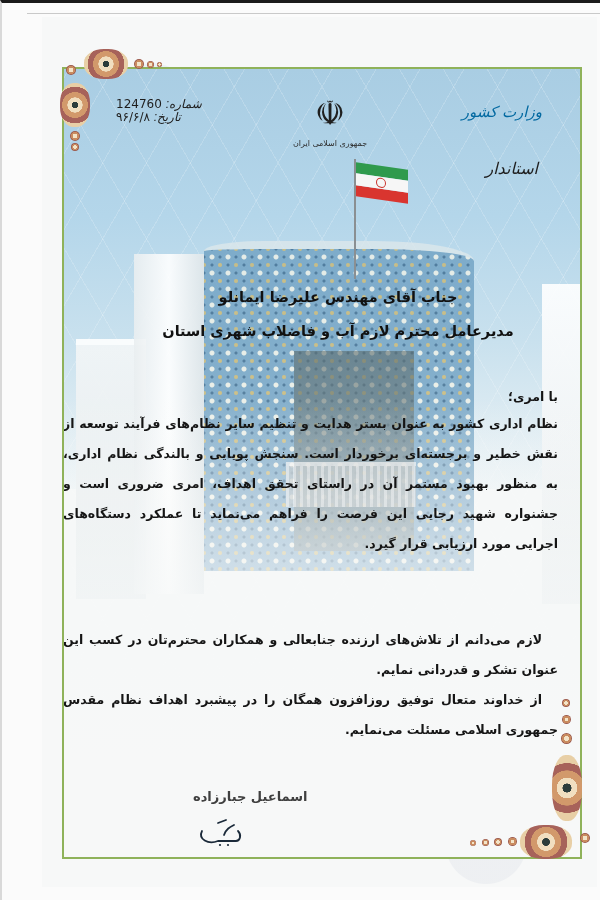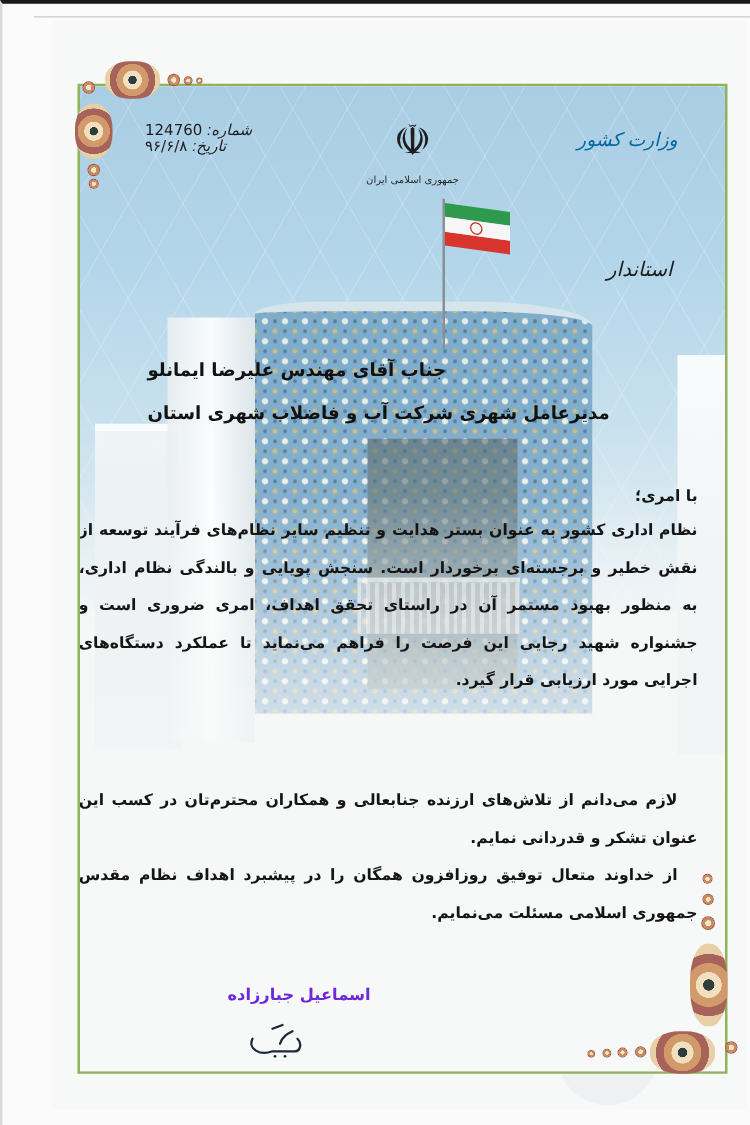--- a/index.html
+++ b/index.html
@@ -122,51 +122,51 @@
       font-size: 15px; color: #0369a1; direction: rtl; text-align: right; margin-top: 24px;
     }
     .governorate {
       position: absolute; right: 16px; top: 34px;
       font-family: "DejaVu Serif", serif; font-style: italic;
       font-size: 15px; color: #1e1e1e; direction: rtl; text-align: right;
     }
     .governor {
       position: absolute; right: 42px; top: 90px;
       font-family: "DejaVu Serif", serif; font-style: italic;
-      font-size: 16px; color: #1e1e1e; direction: rtl; margin-top: 47px;
+      font-size: 16px; color: #1e1e1e; direction: rtl;
     }
     .ref-number {
       position: absolute; left: 52px; top: 28px;
       font-size: 12px; color: #1e1e1e; direction: rtl; white-space: nowrap;
     }
     .ref-date {
       position: absolute; left: 52px; top: 41px;
       font-size: 12px; color: #1e1e1e; direction: rtl; white-space: nowrap;
     }
     .ref-number .lbl, .ref-date .lbl { font-family: Liberation Sans, sans-serif; font-style: italic; margin-top: 23px; }
     
     .recipient {
-      position: absolute; right: 22px; width: 440px; direction: rtl; text-align: left;
+      position: absolute; right: 22px; width: 440px; direction: rtl; text-align: center;
       font-weight: bold; font-size: 14.5px; color: #111;
     }
     .recipient.r1 { top: 220px; }
     .recipient.r2 { top: 254px; }
     .body-text {
       position: absolute; right: 22px; width: 495px; direction: rtl; text-align: justify;
       font-size: 12.5px; color: #151515; line-height: 30px; font-weight: bold;
     }
     .greeting { position: absolute; right: 22px; top: 320px; direction: rtl; font-size: 12.5px; font-weight: bold; color: #151515; }
     .p1 { top: 340px; text-align-last: right; }
     .p2 { top: 464px; text-indent: 16px; text-align-last: right; }
     .p3 { top: 556px; text-indent: 16px; text-align-last: right; }
     .p4 { top: 616px; text-indent: 16px; text-align-last: right; }
     .p2 b, .p2 .em { font-weight: 900; }
     .signer {
-      position: absolute; left: 118px; top: 720px; direction: rtl;
-      font-weight: bold; font-size: 13px; color: #6d28d9;
+      position: absolute; left: 129px; top: 720px; direction: rtl;
+      font-weight: bold; font-size: 13px; color: #404040;
     }
     .signature {
       position: absolute; left: 130px; top: 748px; width: 60px; height: 30px;
     }
     
     .ornament { position: absolute; pointer-events: none; }
     .orn-dot {
       display: inline-block; border-radius: 50%;
       background: radial-gradient(circle, #f3e4c8 0 30%, #c98b5f 31% 60%, #9c5a4c 61% 100%);
     }
@@ -211,21 +211,21 @@
     <div class="ref-number">
       <span class="lbl">شماره:</span>
       <span>124760</span>
     </div>
     <div class="ref-date">
       <span class="lbl">تاریخ:</span>
       <span>۹۶/۶/۸</span>
     </div>
 
     <div class="recipient r1">جناب آقای مهندس علیرضا ایمانلو</div>
-    <div class="recipient r2">مدیرعامل شهری شرکت آب و فاضلاب شهری استان</div>
+    <div class="recipient r2">مدیرعامل محترم لازم آب و فاضلاب شهری استان</div>
 
     <div class="greeting">با امری؛</div>
     <div class="body-text p1">نظام اداری کشور به عنوان بستر هدایت و تنظیم سایر نظام‌های فرآیند توسعه از نقش خطیر و برجسته‌ای برخوردار است. سنجش پویایی و بالندگی نظام اداری، به منظور بهبود مستمر آن در راستای تحقق اهداف، امری ضروری است و جشنواره شهید رجایی این فرصت را فراهم می‌نماید تا عملکرد دستگاه‌های اجرایی مورد ارزیابی قرار گیرد.</div>
     <div class="body-text p3">لازم می‌دانم از تلاش‌های ارزنده جنابعالی و همکاران محترم‌تان در کسب این عنوان تشکر و قدردانی نمایم.</div>
     <div class="body-text p4">از خداوند متعال توفیق روزافزون همگان را در پیشبرد اهداف نظام مقدس جمهوری اسلامی مسئلت می‌نمایم.</div>
 
     <div class="signer">اسماعیل جبارزاده</div>
     <svg class="signature" viewBox="0 0 60 30">
       <path d="M8 14 C4 22, 14 28, 24 24 L42 24 C46 24, 48 18, 44 14 M30 18 C32 12, 36 10, 40 8 M24 6 L32 3" stroke="#1b2a3a" stroke-width="1.8" fill="none" stroke-linecap="round"></path>
       <circle cx="26" cy="28" r="1.1" fill="#1b2a3a"></circle>

